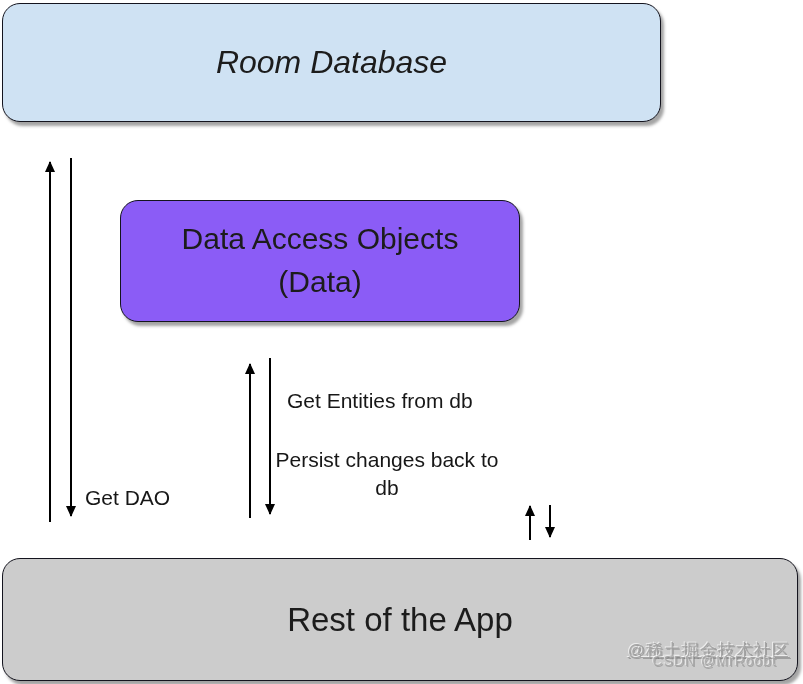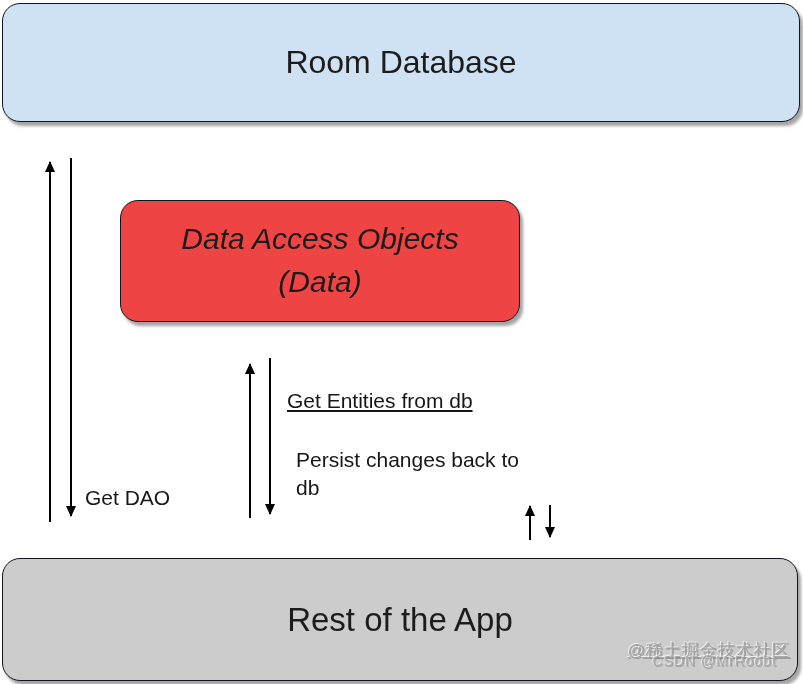--- a/index.html
+++ b/index.html
@@ -20,39 +20,39 @@
     border-radius:18px;
     box-shadow:3px 4px 3px rgba(90,90,90,0.55);
     display:flex;
     flex-direction:column;
     align-items:center;
     justify-content:center;
     text-align:center;
     color:#1c1c1c;
     box-sizing:border-box;
   }
-  .node-room{ left:2px;  top:3px;   width:798px; height:119px; font-size:32px; }
+  .node-room{ left:2px;  top:3px;   width:659px; height:119px; font-size:32px;font-style:italic; }
   .node-daos{ left:120px;top:200px; width:400px; height:122px; font-size:30px; line-height:1.42; }
   .node-entities{ left:520px;top:361px; width:278px; height:119px; font-size:31px; }
   .node-rest{ left:2px;  top:558px; width:796px; height:123px; font-size:33px; }
   .arrows{
     position:absolute;
     left:0; top:0;
     width:803px; height:684px;
     pointer-events:none;
   }
   .edge-label{
     position:absolute;
     font-size:21px;
     color:#171717;
     white-space:nowrap;
   }
   .lbl-get-dao{ left:85px;  top:486px; }
-  .lbl-get-entities{ left:287px; top:389px;text-decoration:underline; }
-  .lbl-persist{ left:296px; top:446px; width:238px; white-space:normal; line-height:1.35; }
+  .lbl-get-entities{ left:287px; top:389px; }
+  .lbl-persist{ left:268px; top:446px; width:238px; white-space:normal; line-height:1.35;text-align:center; }
   .lbl-getset{ left:570px; top:509px; }
   .watermark{
     position:absolute;
     pointer-events:none;
   }
   .wm-juejin{
     right:13px; top:639px;
     font-size:17px;
     color:rgba(158,158,158,0.85);
     text-shadow:-1px -1px 0 rgba(255,255,255,0.65), 1px 1px 0 rgba(105,105,105,0.45);
@@ -75,21 +75,21 @@
 </style>
 </head>
 <body>
 
 <div class="stage">
 
   <div class="node node-room" style="background-color: rgb(207, 226, 243);">
     <span>Room Database</span>
   </div>
 
-  <div class="node node-daos" style="background-color: #ef4444; font-style: italic;">
+  <div class="node node-daos" style="background-color: #8b5cf6;">
     <span>Data Access Objects</span>
     <span>(Data)</span>
   </div>
 
 
   <div class="node node-rest" style="background-color: rgb(204, 204, 204);">
     <span>Rest of the App</span>
   </div>
 
   <svg class="arrows" viewBox="0 0 803 684" xmlns="http://www.w3.org/2000/svg">

